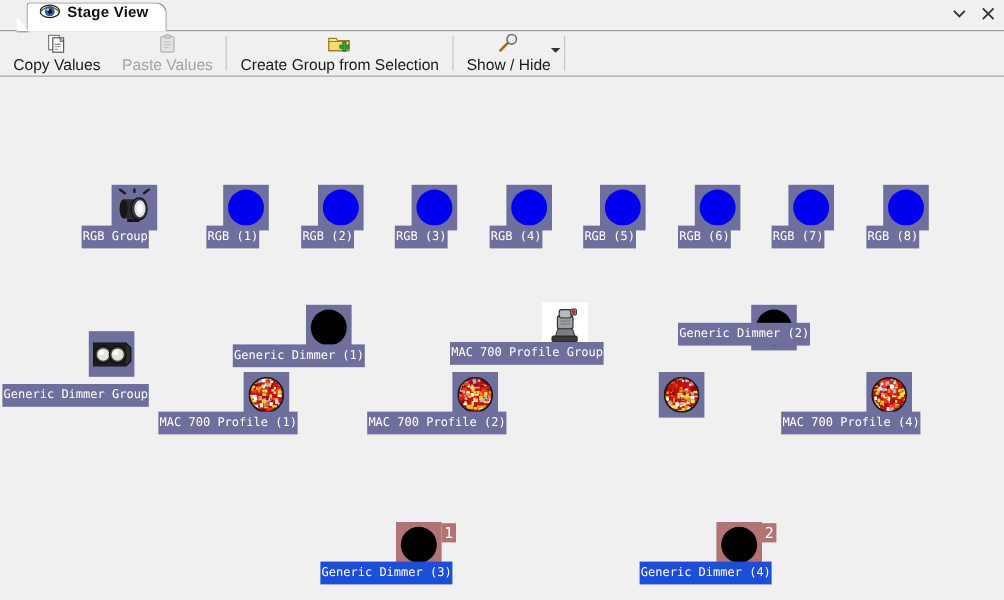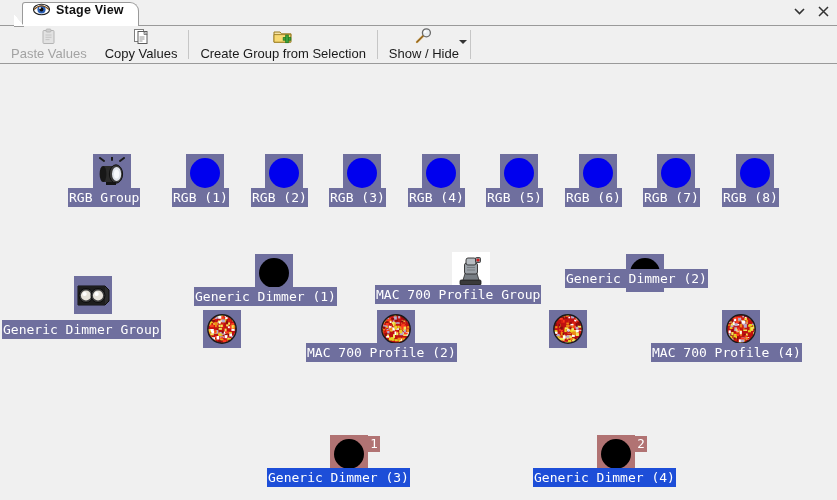--- a/index.html
+++ b/index.html
@@ -140,21 +140,21 @@
     justify-content: center;
     overflow: hidden;
   }
   .fx-icon.sel   { background: #6f6f9e; }
   .fx-icon.plain { background: #ffffff; }
   .fx-icon.red   { background: #b17373; }
 
   .fx-label {
     position: absolute;
     font-family: "DejaVu Sans Mono", "Liberation Mono", monospace;
-    font-size: 13px;
+    font-size: 10px;
     line-height: 19px;
     height: 19px;
     color: #ffffff;
     background: #6f6f9e;
     white-space: nowrap;
     padding: 0 1px;
     letter-spacing: 0px;
   }
   .fx-label.red { background: #1d4ed8; }
 
@@ -206,41 +206,41 @@
       <div class="tb-btn">
         <svg width="11" height="11" viewBox="0 0 11 11">
             <path d="M1 1 L10 10 M10 1 L1 10" stroke="#333" stroke-width="1.5" fill="none"></path>
           </svg>
       </div>
     </div>
   </div>
 
   <div class="toolbar">
 
-    <div class="tool disabled">
-      <span class="ico">
-        <svg width="17" height="17" viewBox="0 0 17 17">
-          <rect x="3" y="2.5" width="11" height="13" rx="1" fill="#e2e2e2" stroke="#b4b4b4" stroke-width="1"></rect>
-          <rect x="6" y="1" width="5" height="3" rx="1" fill="#cfcfcf" stroke="#b0b0b0" stroke-width=".8"></rect>
-          <path d="M5.5 7 h6 M5.5 9.3 h6 M5.5 11.6 h4" stroke="#c2c2c2" stroke-width=".9"></path>
-        </svg>
-      </span>
-      <span class="lbl">Paste Values</span>
-    </div>
-
     <div class="tool">
       <span class="ico">
         <svg width="17" height="17" viewBox="0 0 17 17">
           <rect x="1.5" y="1.5" width="9" height="12" fill="#ffffff" stroke="#7d7d7d" stroke-width="1"></rect>
           <rect x="5.0" y="3.5" width="9" height="12" fill="#ffffff" stroke="#5c5c5c" stroke-width="1"></rect>
           <path d="M11 3.5 L11 6.5 L14 6.5 Z" fill="#d8d8d8" stroke="#5c5c5c" stroke-width=".7"></path>
           <path d="M6.5 9 h5 M6.5 11 h5 M6.5 13 h3" stroke="#8a8a8a" stroke-width=".9"></path>
         </svg>
       </span>
       <span class="lbl">Copy Values</span>
+    </div>
+
+    <div class="tool disabled">
+      <span class="ico">
+        <svg width="17" height="17" viewBox="0 0 17 17">
+          <rect x="3" y="2.5" width="11" height="13" rx="1" fill="#e2e2e2" stroke="#b4b4b4" stroke-width="1"></rect>
+          <rect x="6" y="1" width="5" height="3" rx="1" fill="#cfcfcf" stroke="#b0b0b0" stroke-width=".8"></rect>
+          <path d="M5.5 7 h6 M5.5 9.3 h6 M5.5 11.6 h4" stroke="#c2c2c2" stroke-width=".9"></path>
+        </svg>
+      </span>
+      <span class="lbl">Paste Values</span>
     </div>
 
     <div class="tsep"></div>
 
     <div class="tool">
       <span class="ico">
         <svg width="20" height="17" viewBox="0 0 20 17">
           <path d="M1 4 h6 l1.6 1.8 H18 v8.4 H1 Z" fill="#f5e3a8" stroke="#9a7d22" stroke-width="1"></path>
           <path d="M1 6.6 h17 l-1.4 7.6 H1 Z" fill="#f7d972" stroke="#9a7d22" stroke-width=".9"></path>
           <g>
@@ -504,20 +504,21 @@
             <rect x="1.9" y="16.6" width="2.1" height="1.8" fill="#e8d020"></rect>
             <rect x="7.2" y="15.7" width="1.6" height="3.5" fill="#ff3b1f"></rect>
             <rect x="14.6" y="5.5" width="3.5" height="2.9" fill="#b9a8c8"></rect>
             <rect x="28.2" y="18.9" width="2.2" height="3.2" fill="#f08a14"></rect>
             <rect x="17.6" y="1.0" width="1.5" height="1.8" fill="#ffffff"></rect>
             <rect x="4.7" y="6.0" width="3.2" height="1.7" fill="#8c0b0b"></rect>
           </g>
           <circle cx="15" cy="15" r="14.2" fill="none" stroke="#1a1a1a" stroke-width="1.4"></circle>
         </svg>
       </div>
+      <div class="fx-label" style="left: 132px; top: 279px;">MAC 700 Profile (1)</div>
       <div class="fx-icon sel" style="left: 377px; top: 246px;">
         <svg width="30" height="30" viewBox="0 0 30 30">
           <defs>
             <clipPath id="gclip17">
               <circle cx="15" cy="15" r="14.2"></circle>
             </clipPath>
           </defs>
           <g clip-path="url(#gclip17)">
             <rect width="30" height="30" fill="#c01010"></rect>
             <rect x="27.6" y="2.1" width="2.3" height="3.6" fill="#f2e85a"></rect>

